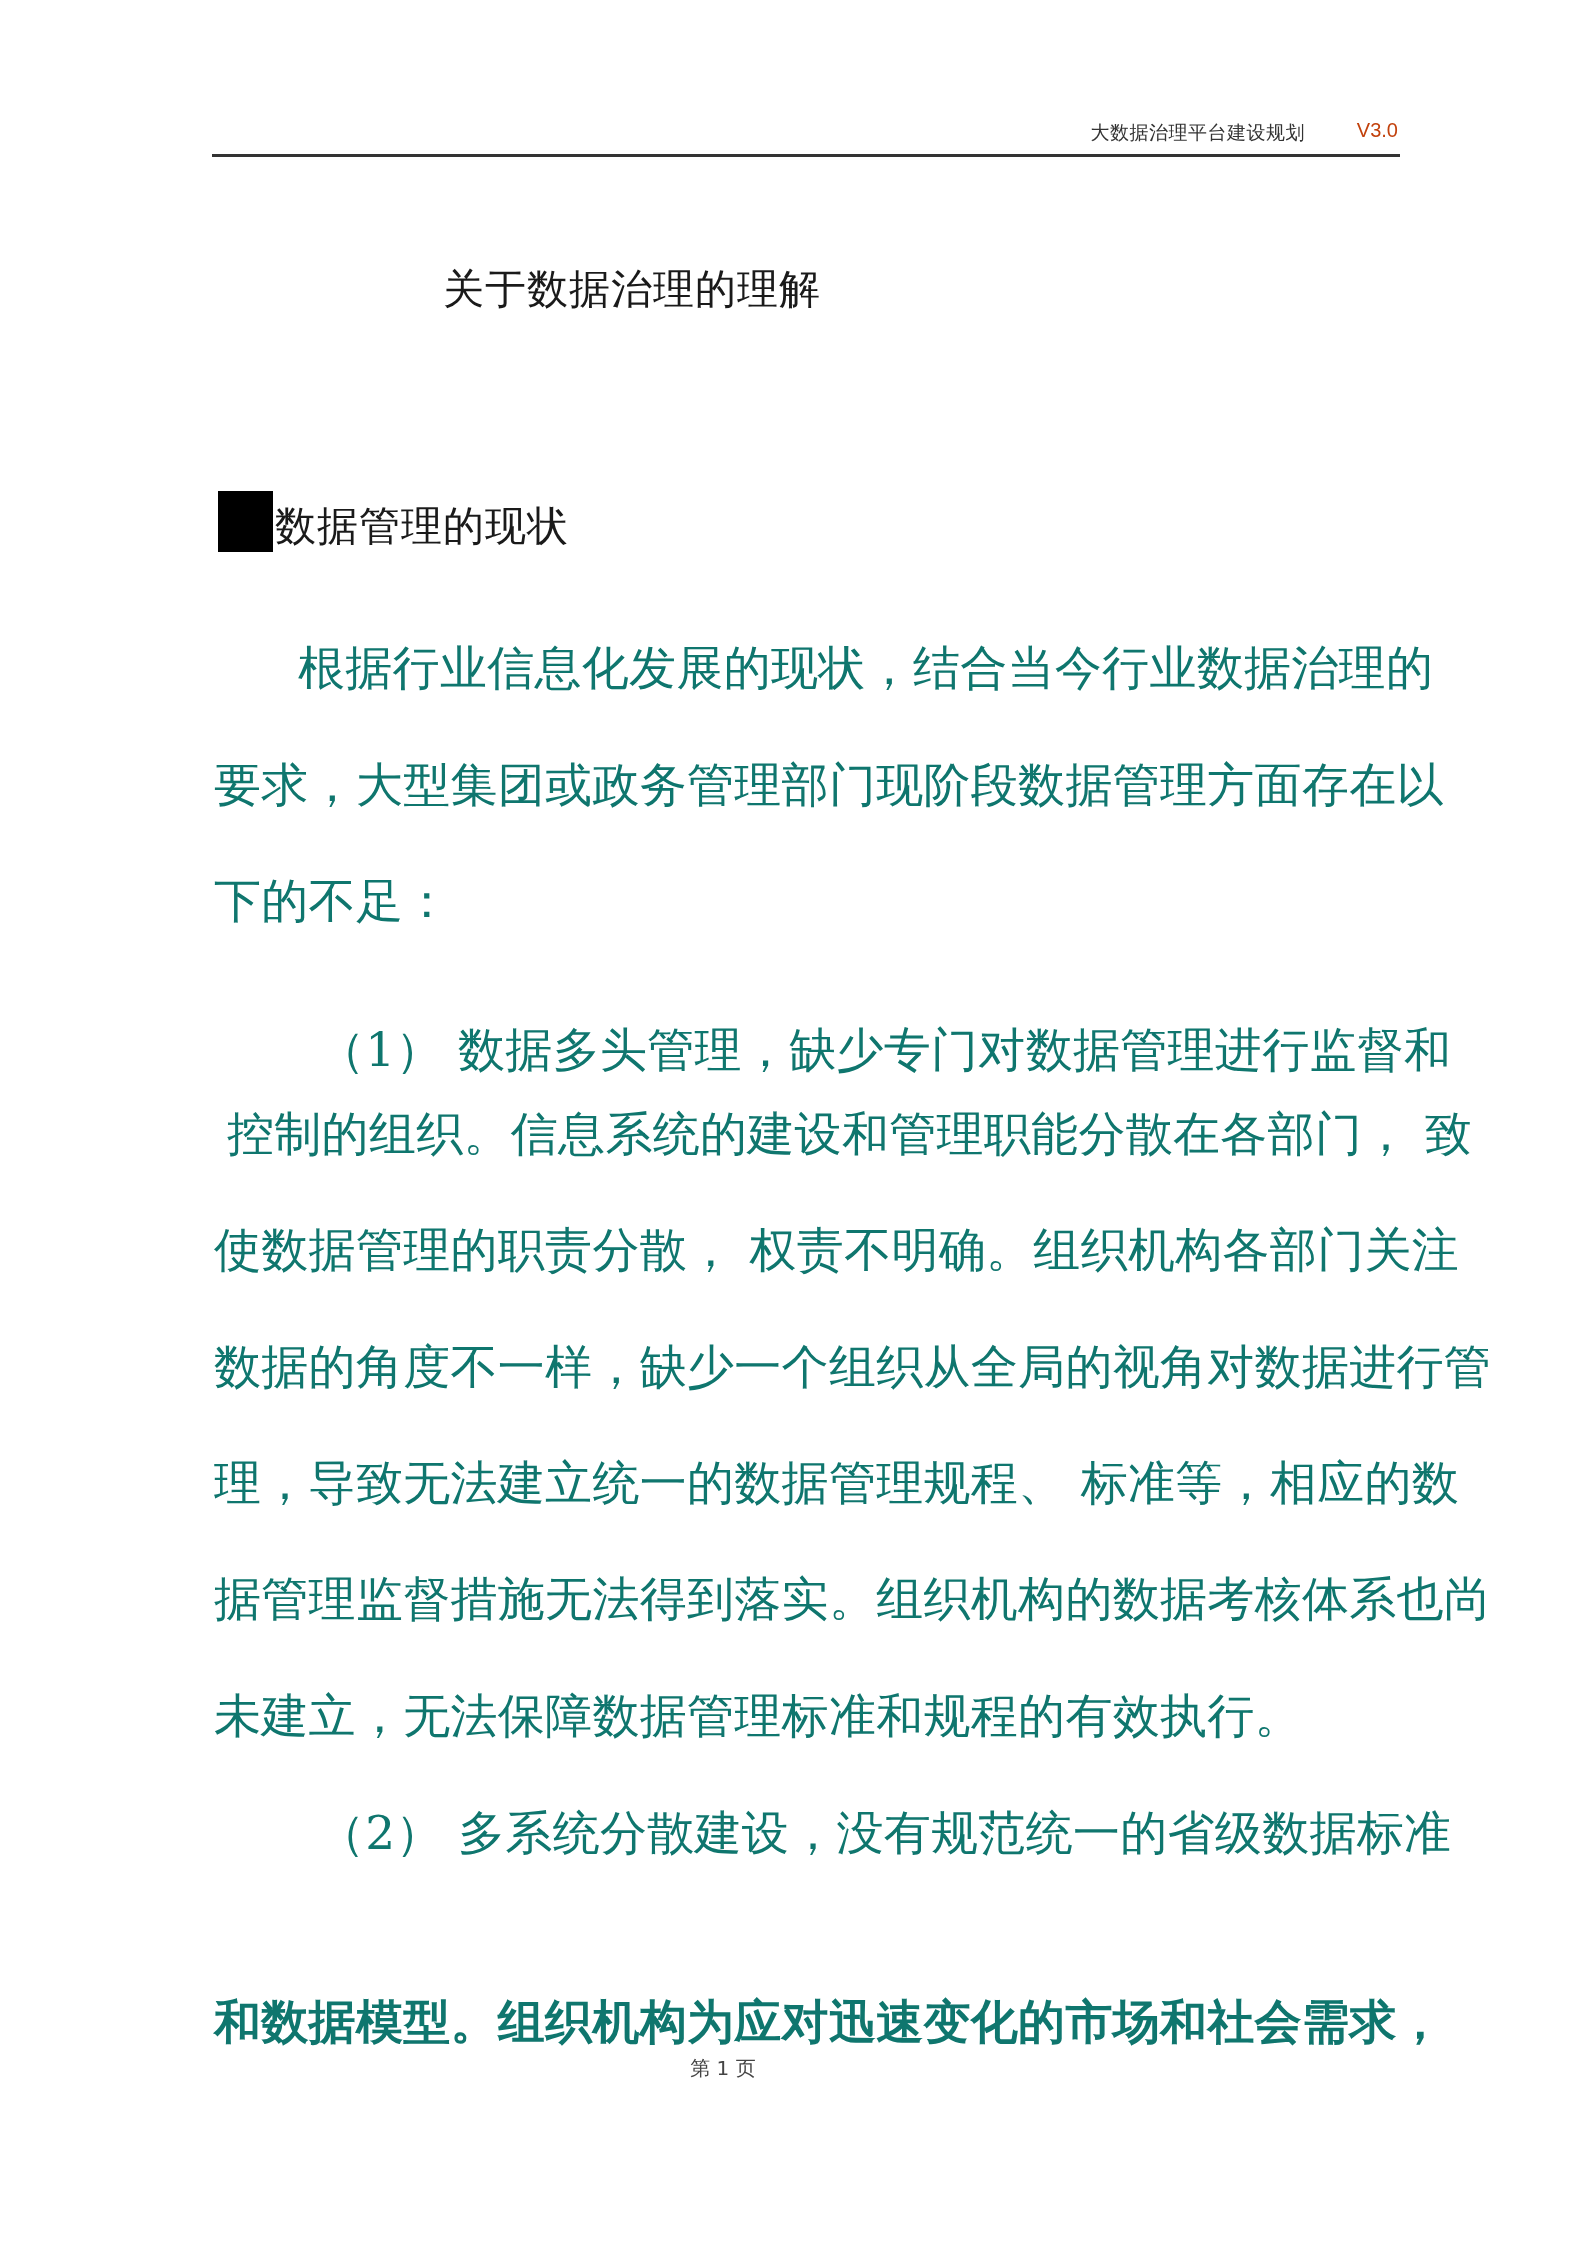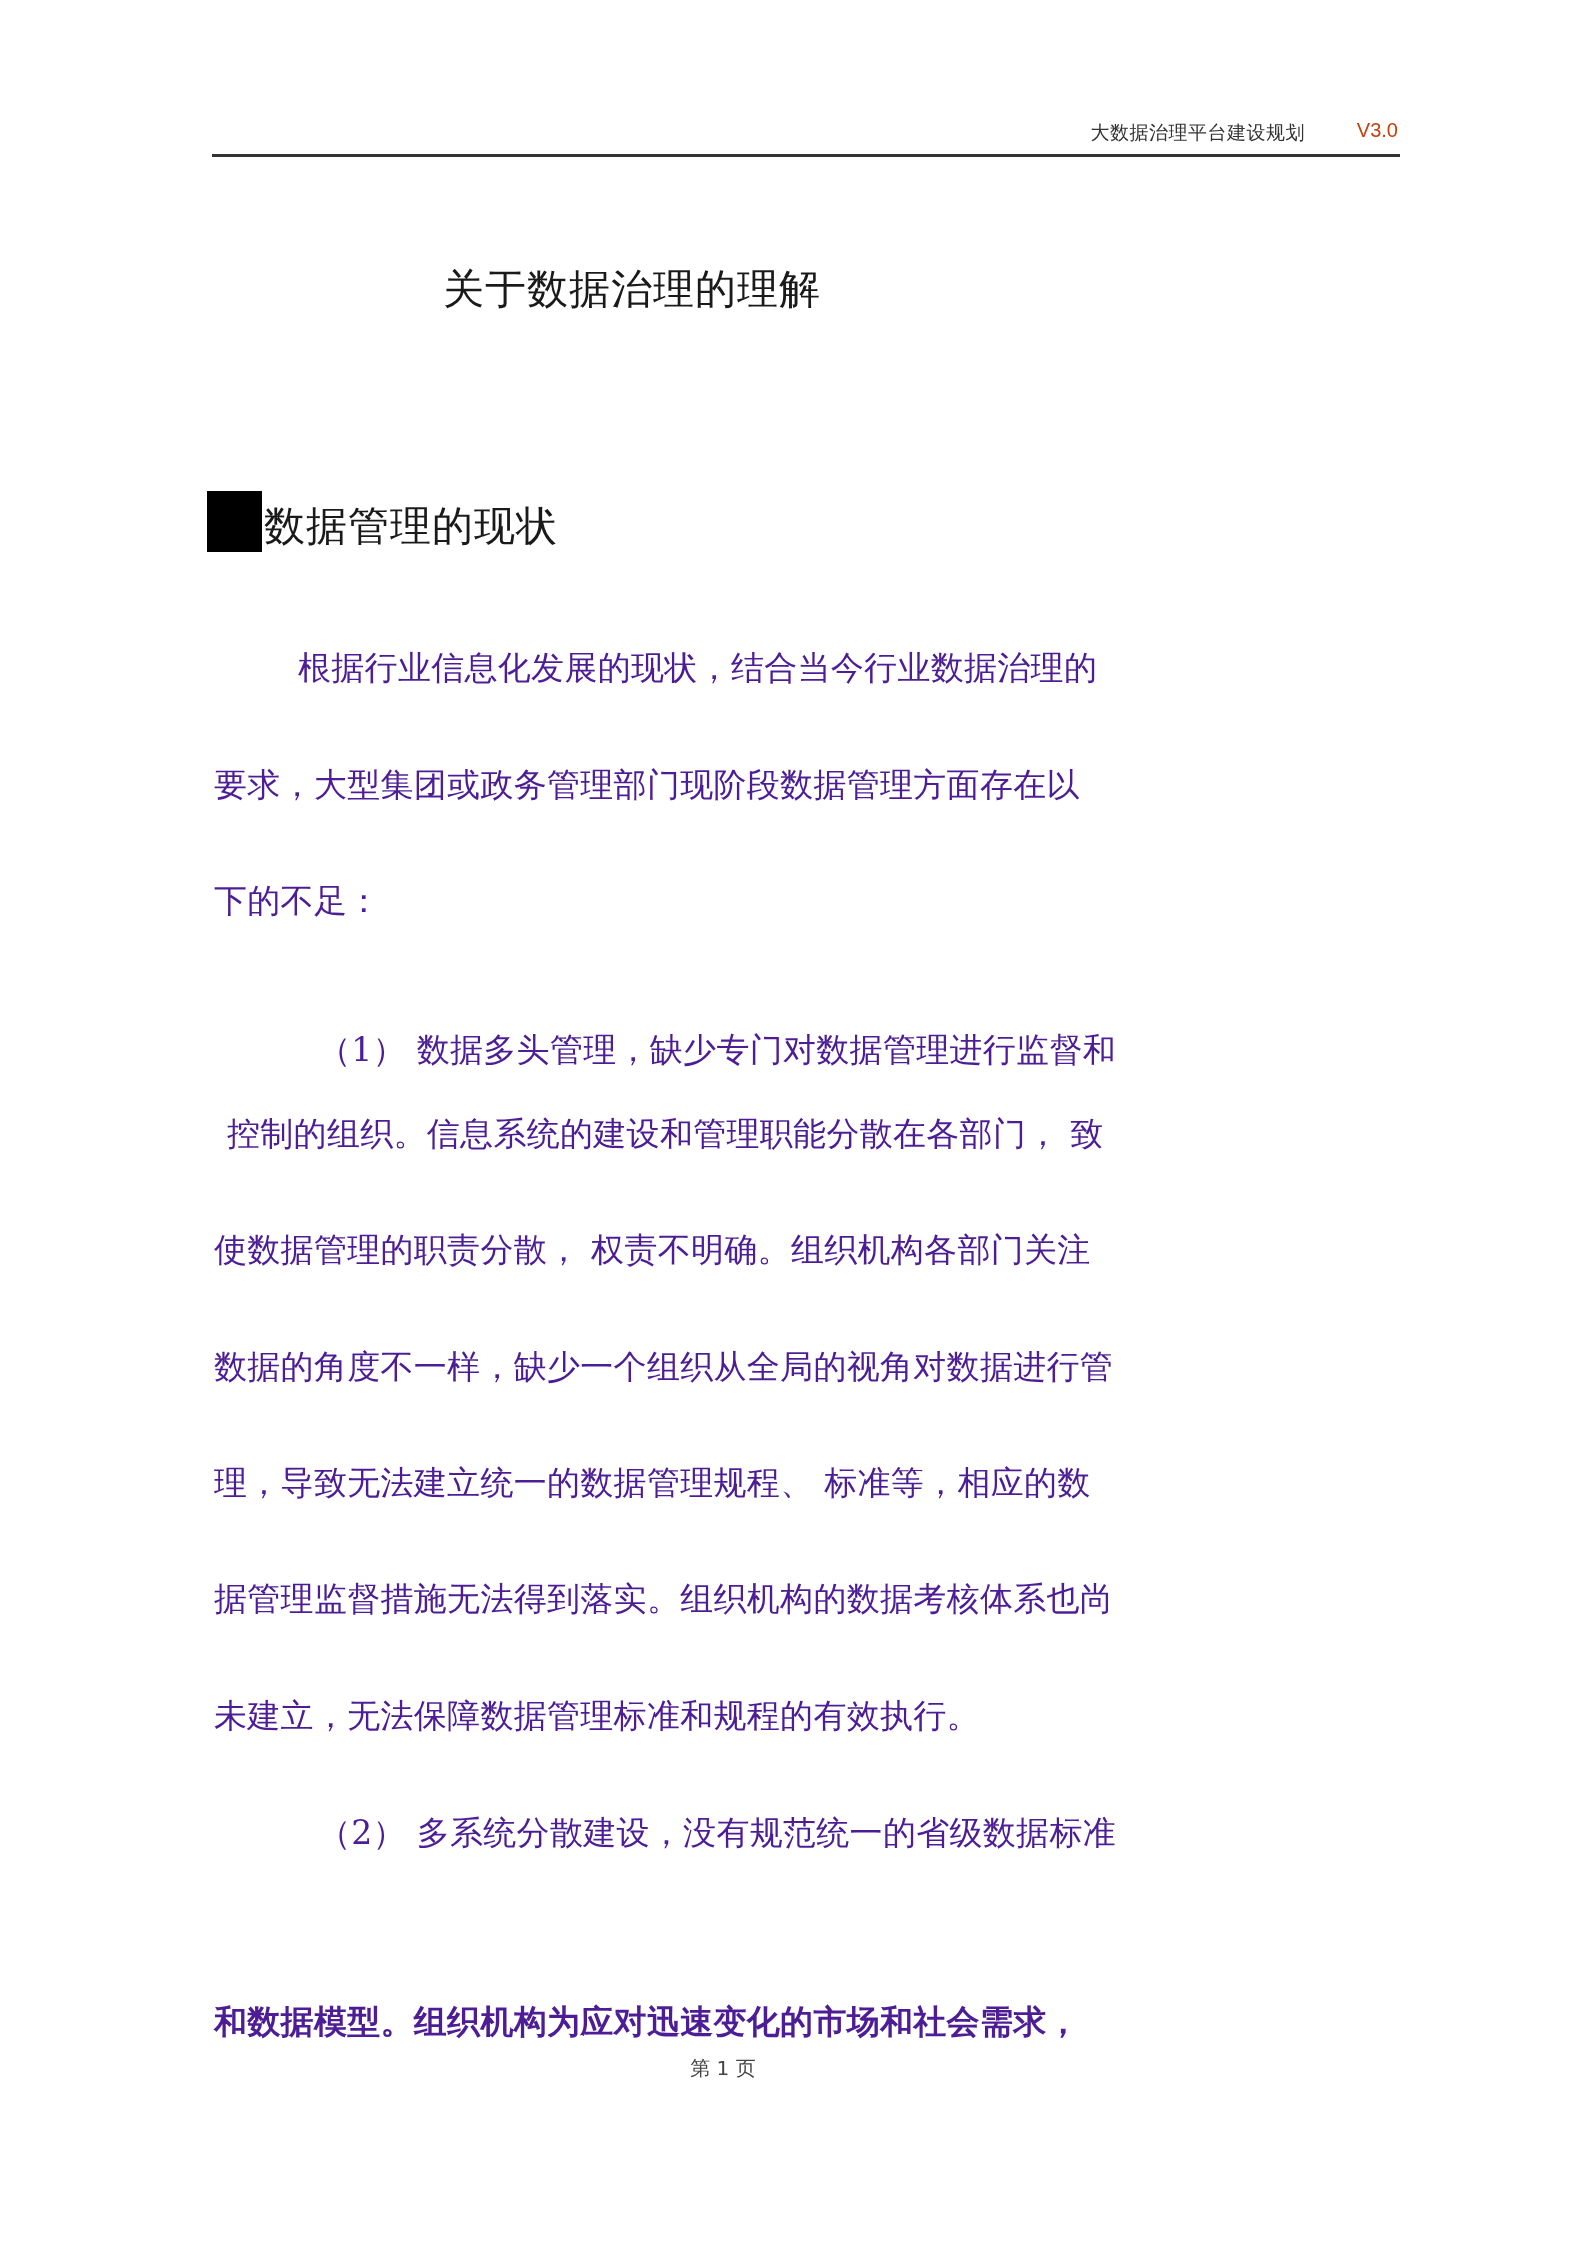--- a/index.html
+++ b/index.html
@@ -55,21 +55,21 @@
       width: 1264px;
       top: 262px;
       text-align: center;
       font-size: 41px;
       letter-spacing: 1px;
       color: #1a1a1a;
       white-space: nowrap;
     }
     .section-heading {
       position: absolute;
-      left: 207px;
+      left: 218px;
       top: 490px;
       height: 62px;
       display: flex;
       align-items: center;
       white-space: nowrap;
     }
     .heading-marker {
       width: 55px;
       height: 61px;
       background: #000000;
@@ -79,24 +79,24 @@
     .heading-text {
       font-size: 41px;
       letter-spacing: 1px;
       color: #1a1a1a;
       margin-left: 2px;
       padding-top: 10px;
     }
     .body-line {
       position: absolute;
       left: 214px;
-      font-size: 33px;
+      font-size: 47px;
       line-height: 56px;
       height: 56px;
-      color: #4c1d95;
+      color: #0f766e;
       white-space: nowrap;
       letter-spacing: 0.3px;
       text-align: right;
     }
     .body-line.indent {
       left: 298px;
     }
     .body-line.item-start {
       left: 318px;
     }

